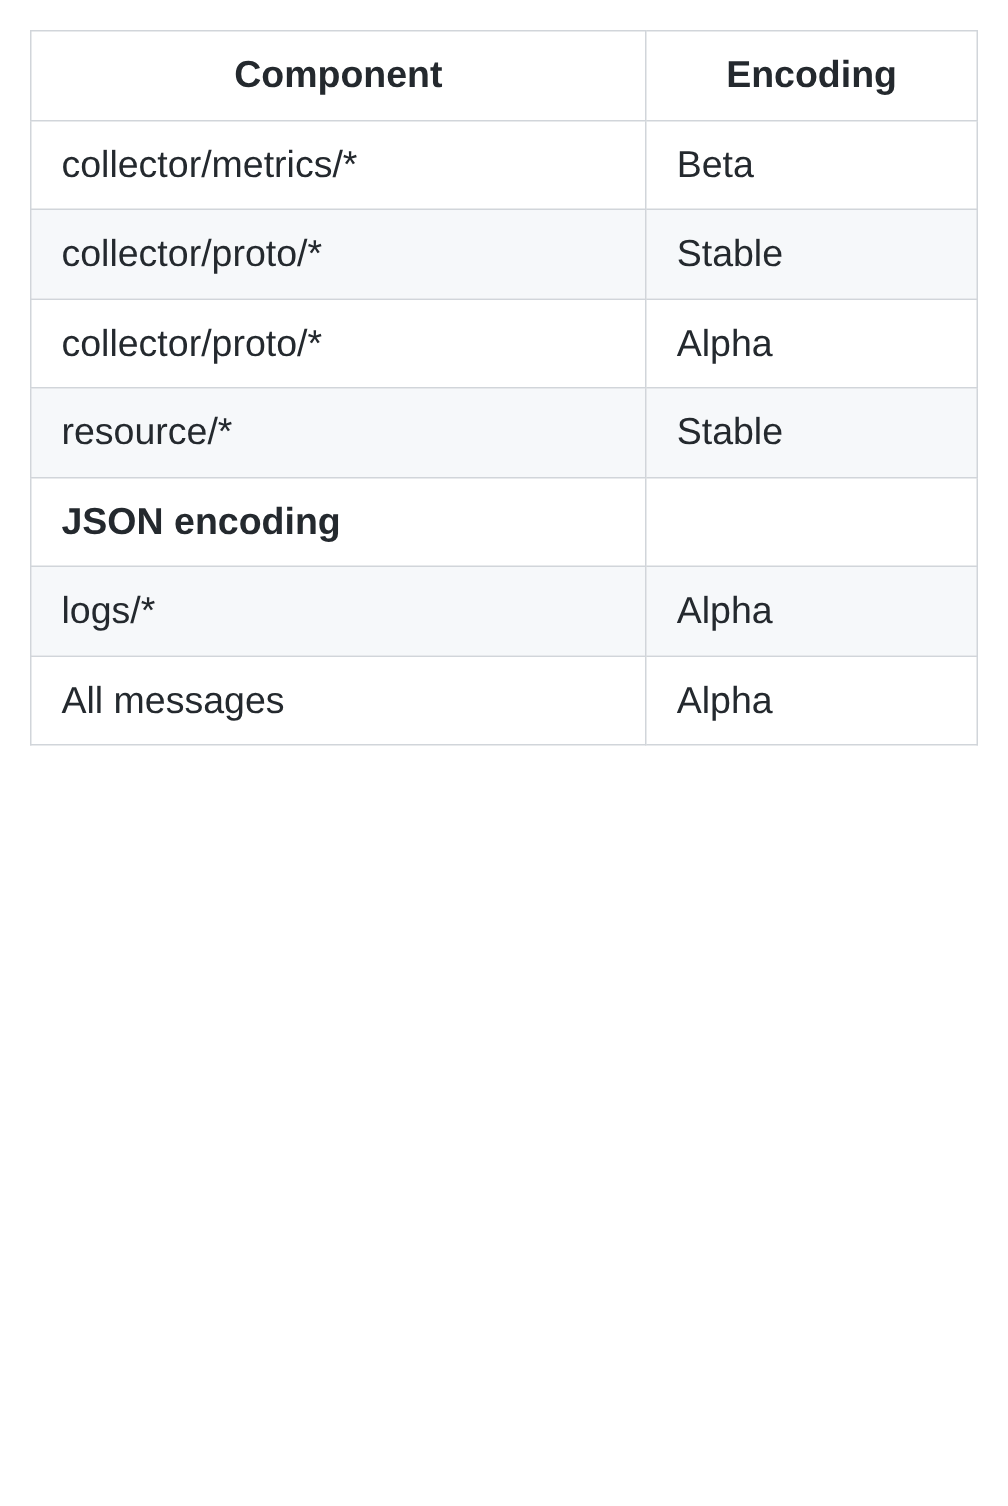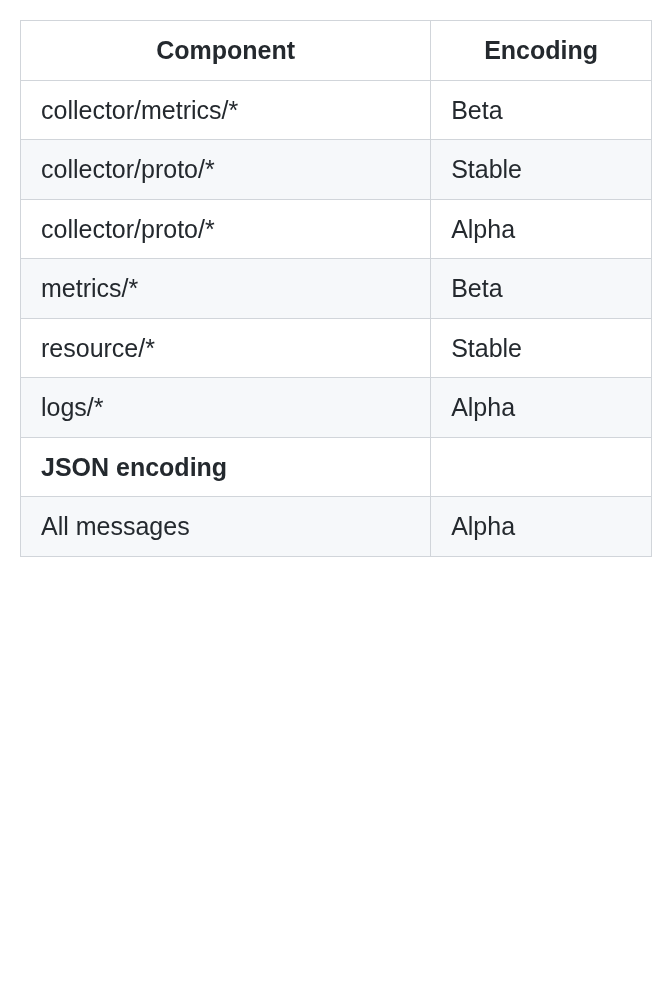--- a/index.html
+++ b/index.html
@@ -61,33 +61,29 @@
       </tr>
       <tr>
         <td>collector/proto/*</td>
         <td>Stable</td>
       </tr>
       <tr>
         <td>collector/proto/*</td>
         <td>Alpha</td>
       </tr>
       <tr>
-        <td>metrics/*</td>
-        <td>Beta</td>
-      </tr>
-      <tr>
         <td>resource/*</td>
         <td>Stable</td>
       </tr>
       <tr>
+        <td class="section-header">JSON encoding</td>
+        <td></td>
+      </tr>
+      <tr>
         <td>logs/*</td>
         <td>Alpha</td>
-      </tr>
-      <tr>
-        <td class="section-header">JSON encoding</td>
-        <td></td>
       </tr>
       <tr>
         <td>All messages</td>
         <td>Alpha</td>
       </tr>
     </tbody>
 </table>
 
 </body></html>

